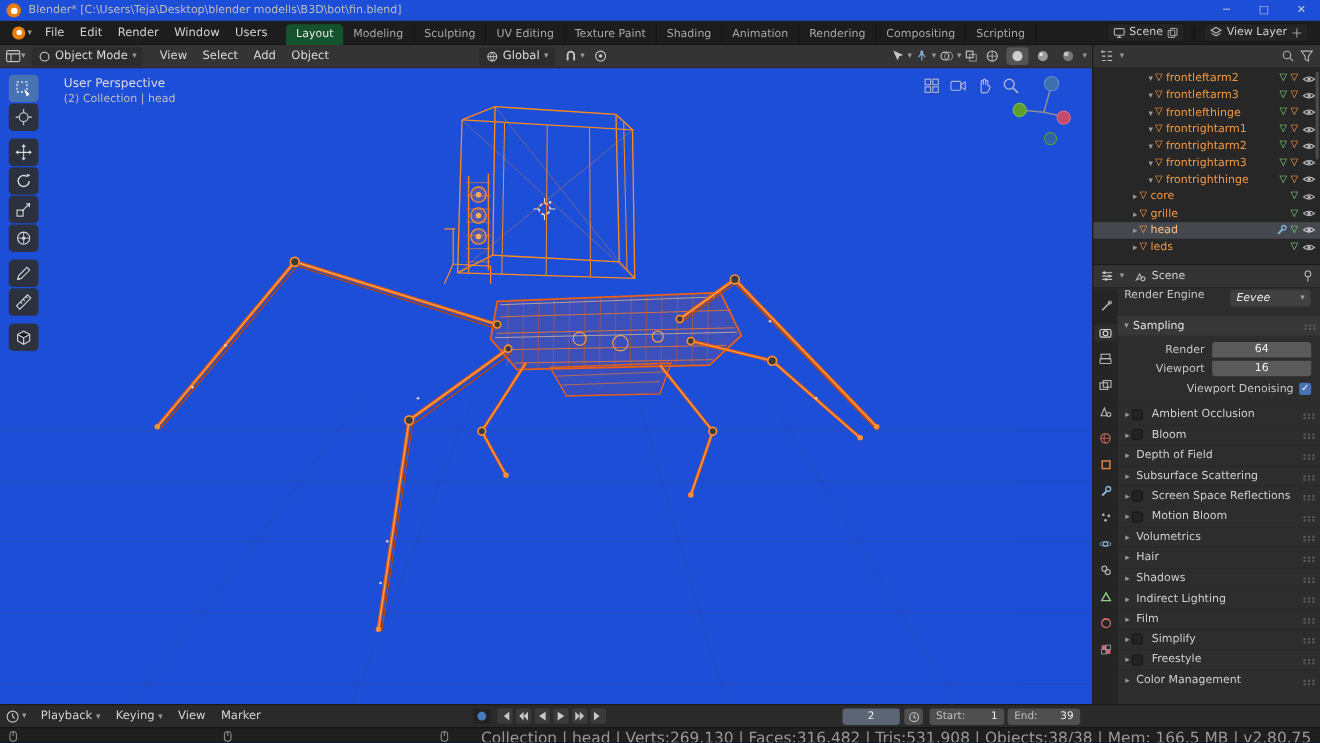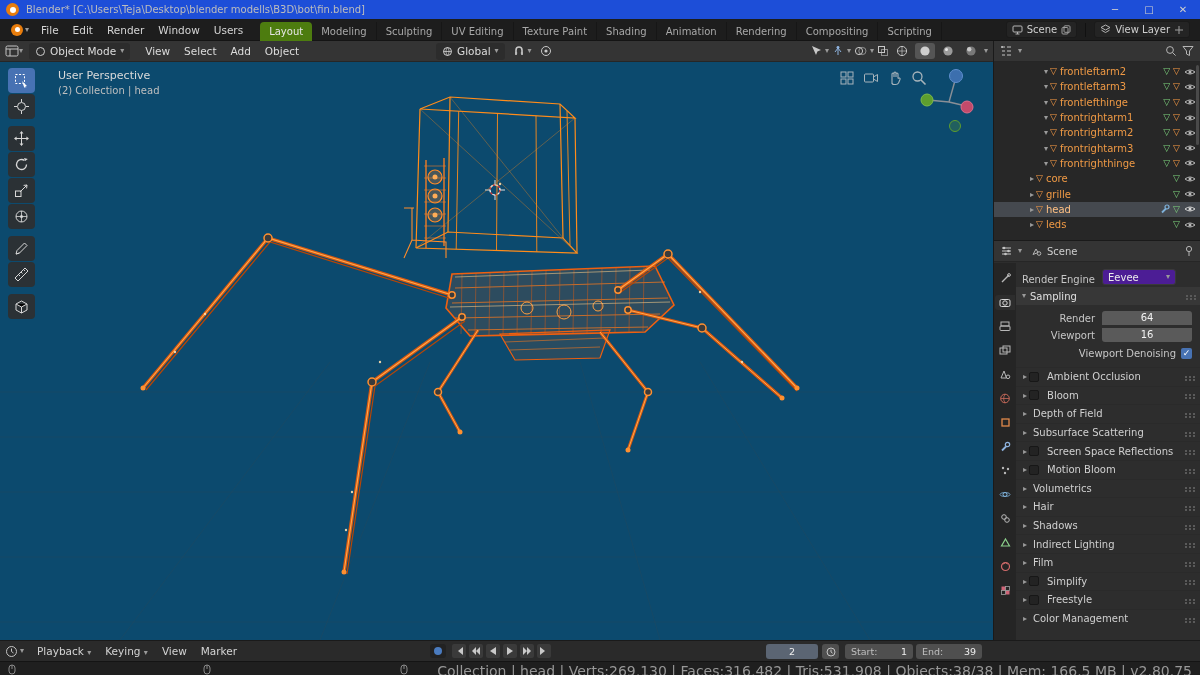--- a/index.html
+++ b/index.html
@@ -20,40 +20,40 @@
 
   
   .topbar { position:absolute; top:19px; left:0; width:1200px; height:22px; background:#1d1d1d;
             display:flex; align-items:center; padding:0 6px; border-bottom:1px solid #141414; }
   .blender-menu { display:flex; align-items:center; gap:2px; padding:0 5px; }
   .blender-menu .logo-sm { width:12px; height:12px; border-radius:50%; background:#e87d0d; position:relative; }
   .blender-menu .logo-sm::after { content:""; position:absolute; left:3.5px; top:3.5px; width:5px; height:5px; border-radius:50%; background:#fff; }
   .menu { padding:3px 7px; color:#d4d4d4; font-size:10.5px; cursor:default; white-space:nowrap; }
   .tabs { display:flex; align-items:flex-end; margin-left:10px; height:22px; }
   .tab { padding:4px 9px 4px 9px; font-size:10px; color:#a8a8a8; border-right:1px solid #161616; white-space:nowrap; }
-  .tab.active { background:#4d7c0f; color:#e6e6e6; border-radius:4px 4px 0 0; border-right:none; }
+  .tab.active { background:#14532d; color:#e6e6e6; border-radius:4px 4px 0 0; border-right:none; }
   .top-right { margin-left:auto; display:flex; align-items:center; gap:4px; padding-right:4px; }
   .selector { display:flex; align-items:center; gap:4px; background:#242424; border:1px solid #1a1a1a;
               border-radius:3px; padding:1px 5px; height:17px; white-space:nowrap; }
   .selector .lbl { color:#cfcfcf; font-size:10px; }
   .vsep { width:1px; height:14px; background:#111; margin:0 4px; }
   .caret { color:#9a9a9a; font-size:8px; line-height:1; }
 
   
   .vp-header { position:absolute; top:41px; left:0; width:993px; height:21px; background:#343434;
                border-bottom:1px solid #262626; display:flex; align-items:center; padding:0 5px;
                font-size:10.5px; color:#dcdcdc; }
   .vp-menu { padding:2px 7px; white-space:nowrap; }
   .hdr-drop { display:flex; align-items:center; gap:4px; padding:1px 6px; border-radius:3px; background:#2c2c2c; height:17px; white-space:nowrap; }
   .hdr-group { display:flex; align-items:center; gap:3px; margin-left:8px; }
   .shade-btn { padding:2px 4px; border-radius:3px; display:flex; align-items:center; }
   .shade-btn.active { background:#555; }
 
   
-  .vp-canvas { position:absolute; top:62px; left:0; width:993px; height:578px; background:#0c4a6e; overflow:hidden; }
+  .vp-canvas { position:absolute; top:62px; left:0; width:993px; height:578px; background:#1d4ed8; overflow:hidden; }
   .overlay-text { position:absolute; left:58px; top:6px; line-height:15px; pointer-events:none; }
   .overlay-text .l1 { color:#dadada; font-size:11px; }
   .overlay-text .l2 { color:#bfbfbf; font-size:10px; }
 
   
   .toolcol { position:absolute; left:8px; top:6px; display:flex; flex-direction:column; width:27px; }
   .tool { width:27px; height:25px; background:#2f2f2fe6; display:flex; align-items:center; justify-content:center;
           border-radius:4px; margin-bottom:1px; }
   .tool.active { background:#4772b3; }
   .toolgap { height:6px; }
@@ -78,24 +78,24 @@
   .car-s { color:#9a9a9a; font-size:8px; margin-right:2px; }
   .ol-scroll { position:absolute; right:1px; top:24px; width:3px; height:80px; background:#4a4a4a; border-radius:2px; }
 
   .props { position:absolute; top:240px; left:993px; width:207px; height:400px; background:#2d2d2d;
            border-left:1px solid #1a1a1a; border-top:1px solid #1a1a1a; }
   .props-tabstrip { position:absolute; left:0; top:22px; width:22px; height:378px; background:#252525;
                     display:flex; flex-direction:column; align-items:center; padding-top:8px; gap:9px; }
   .ptab { width:20px; height:15px; display:flex; align-items:center; justify-content:center; border-radius:3px 0 0 3px; }
   .ptab.active { background:#2d2d2d; }
   .props-content { position:absolute; left:22px; top:22px; right:0; bottom:0; }
-  .pe-row { display:flex; align-items:flex-end; height:22px; padding:0 24px 0 4px; }
+  .pe-row { display:flex; align-items:flex-start; height:22px; padding:0 8px 0 4px;gap:16px; }
   .pe-row .lab { width:82px; text-align:right; color:#c6c6c6; padding-right:7px; white-space:nowrap; }
-  .drop-field { flex:1; background:#4c1d95; border:1px solid #3a3a3a; border-radius:3px; height:16px;
-                display:flex; align-items:center; justify-content:space-between; padding:0 5px; color:#ebebeb; }
+  .drop-field { flex:1; background:#404040; border:1px solid #3a3a3a; border-radius:3px; height:16px;
+                display:flex; align-items:center; justify-content:space-between; padding:0 5px; color:#ebebeb;font-style:italic; }
   .sec-hdr { display:flex; align-items:center; height:18px; background:#373737; padding:0 6px; margin-top:2px; }
   .sec-hdr .t { color:#e0e0e0; margin-left:4px; }
   .val-row { display:flex; align-items:center; height:16px; padding:0 8px 0 4px; margin-top:1px; }
   .val-row .lab { width:82px; text-align:right; color:#c6c6c6; padding-right:7px; }
   .val-field { flex:1; background:#5a5a5a; border-radius:3px; height:14px; text-align:center; color:#f2f2f2;
                line-height:14px; }
   .chk-row { display:flex; align-items:center; justify-content:flex-end; height:20px; padding:0 8px; gap:5px; }
   .chk-on { width:11px; height:11px; background:#4772b3; border-radius:2px; color:#fff; font-size:9px;
             line-height:11px; text-align:center; }
   .chk-on::after { content:"✓"; }

